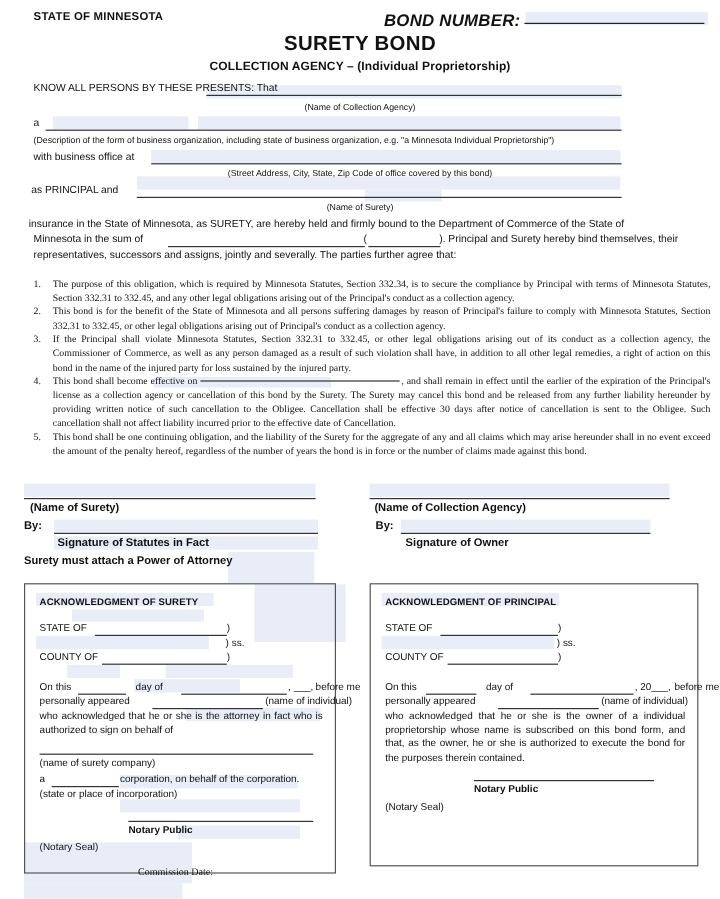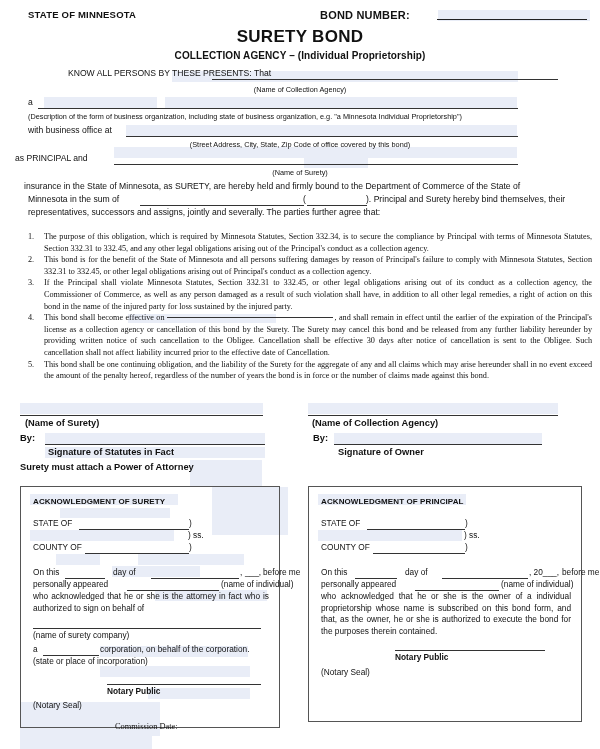--- a/index.html
+++ b/index.html
@@ -7,21 +7,21 @@
     width:600px;height:749px;position:relative;overflow:hidden;
     font-family:"Liberation Sans", sans-serif;color:#111;
   }
   .page{position:absolute;inset:0;}
 
   
   .hl{position:absolute;background:#e9edf7;z-index:0;}
 
   .layer{position:relative;z-index:2;}
   .state{position:absolute;left:28px;top:9px;font-size:9.5px;font-weight:bold;letter-spacing:.2px;}
-  .bondnum{position:absolute;left:320px;top:9px;font-size:11px;font-weight:bold;letter-spacing:.2px;}
+  .bondnum{position:absolute;left:320px;top:9px;font-size:14px;font-weight:bold;letter-spacing:.2px;font-style:italic;}
   .bondline{position:absolute;left:437px;top:19px;width:150px;border-bottom:1px solid #222;}
 
   .title{position:absolute;top:27px;left:0;width:600px;text-align:center;
          font-size:17px;font-weight:bold;letter-spacing:.3px;}
   .subtitle{position:absolute;top:50px;left:0;width:600px;text-align:center;
          font-size:10px;font-weight:bold;letter-spacing:.1px;}
 
   
   .body{position:absolute;left:0;top:68px;width:600px;
         font-family:"Liberation Sans", sans-serif;font-size:8.6px;color:#111;}
@@ -93,40 +93,40 @@
     <div class="state">STATE OF MINNESOTA</div>
     <div class="bondnum">BOND NUMBER:</div>
     <div class="bondline"></div>
 
     <div class="title">SURETY BOND</div>
     <div class="subtitle">COLLECTION AGENCY – (Individual Proprietorship)</div>
   </div>
 
   <div class="body layer">
 
-    <div class="row" style="height:16px;margin-left:40px;">
+    <div class="row" style="height:16px;">
       <span class="lbl" style="left:28px;top:0;">KNOW ALL PERSONS BY THESE PRESENTS:  That</span>
       <span class="blank" style="left:172px;top:0;width:346px;"></span>
     </div>
     <div class="cap" style="top:17px;">(Name of Collection Agency)</div>
 
     <div class="row" style="height:16px;margin-top:13px;">
       <span class="lbl" style="left:28px;top:0;">a</span>
       <span class="blank" style="left:38px;top:0;width:480px;"></span>
     </div>
     <div class="capL" style="left:28px;top:44px;">(Description of the form of business organization, including state of business organization, e.g. "a Minnesota Individual Proprietorship")</div>
 
     <div class="row" style="height:16px;margin-top:12px;">
       <span class="lbl" style="left:28px;top:0;">with business office at</span>
       <span class="blank" style="left:126px;top:0;width:392px;"></span>
     </div>
     <div class="cap" style="top:72px;">(Street Address, City, State, Zip Code of office covered by this bond)</div>
 
     <div class="row" style="height:16px;margin-top:12px;">
-      <span class="lbl" style="left:15px;top:0;">as PRINCIPAL and</span>
+      <span class="lbl" style="left:26px;top:0;">as PRINCIPAL and</span>
       <span class="blank" style="left:114px;top:0;width:404px;"></span>
     </div>
     <div class="cap" style="top:100px;">(Name of Surety)</div>
 
     <div style="position:absolute;top:113px;left:0;width:600px;">
       <div style="position:relative;height:13px;">
         <span class="lbl" style="left:24px;top:0;">insurance in the State of Minnesota, as SURETY, are hereby held and firmly bound to the Department of Commerce of the State of</span>
       </div>
       <div style="position:relative;height:13px;">
         <span class="lbl" style="left:28px;top:0;">Minnesota  in  the  sum  of</span>

